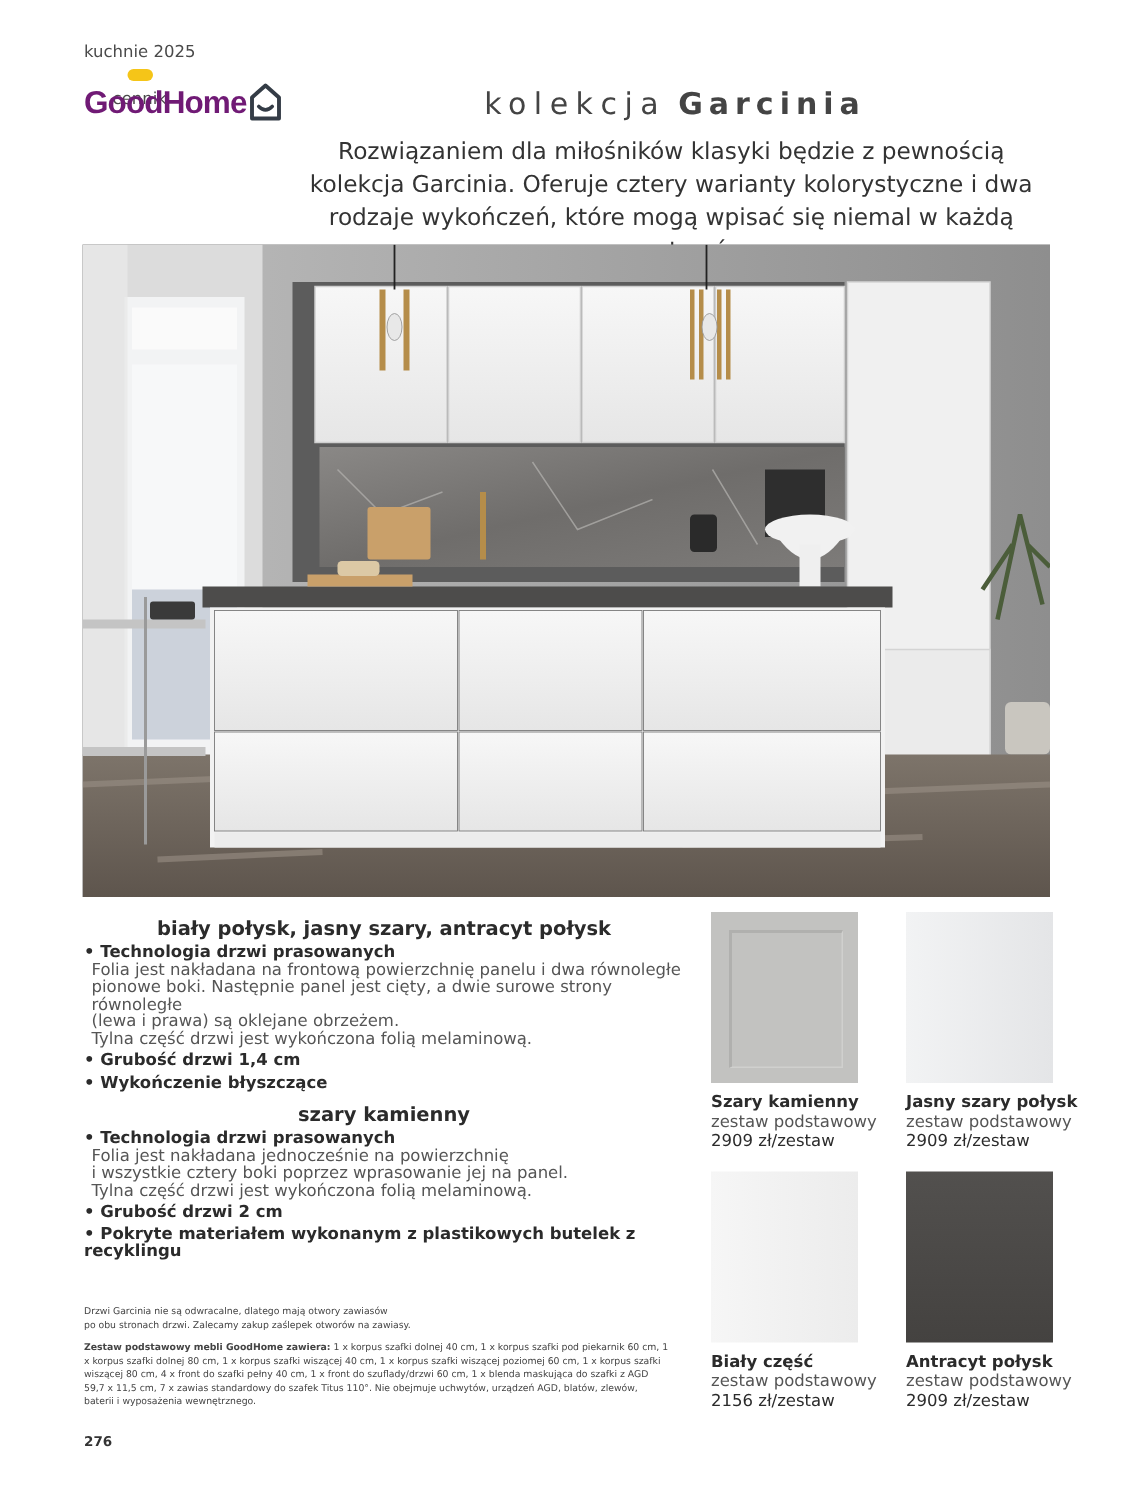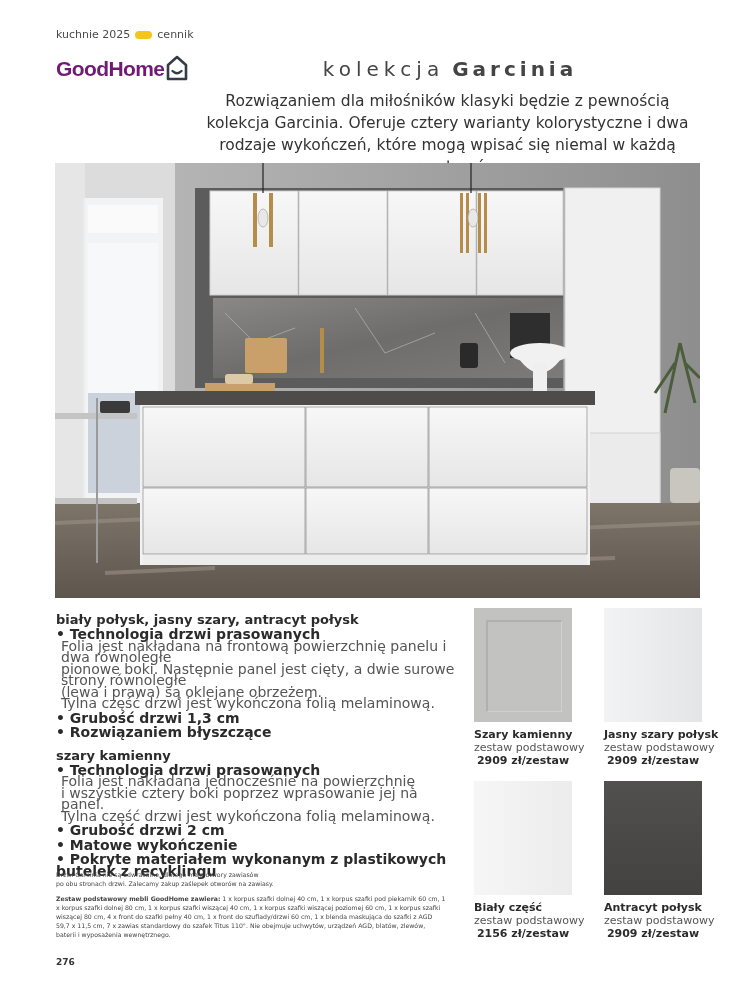--- a/index.html
+++ b/index.html
@@ -1,56 +1,56 @@
 <!DOCTYPE html>
 <html><head>
 <meta charset="utf-8">
 <style>
   * { box-sizing: border-box; margin: 0; padding: 0; }
   html, body { width: 756px; height: 994px; background: #ffffff; overflow: hidden; }
   body { position: relative; font-family: "DejaVu Sans", "Liberation Sans", sans-serif; color: #2b2b2b; }
 
-  .topline { position: absolute; left: 56px; top: 28px; font-size: 11px; color: #4a4a4a; display: flex; align-items: center; gap: 5px; }
+  .topline { position: absolute; left: 56px; top: 28px; font-size: 11px; color: #4a4a4a; display: flex; align-items: center; gap: 5px; flex-direction: column; }
   .topline .pill { width: 17px; height: 8px; border-radius: 4px; background: #f5c518; display: inline-block; }
   .topline .cennik { font-weight: normal; }
 
   .logo { position: absolute; left: 56px; top: 55px; display: flex; align-items: flex-end; gap: 2px; }
   .logo-text { font-family: "Liberation Sans", sans-serif; font-weight: bold; font-size: 21px; color: #701a75; letter-spacing: -0.6px; line-height: 24px; }
   .logo-icon { width: 22px; height: 26px; }
 
   .title { position: absolute; left: 300px; top: 57px; width: 300px; text-align: center; font-size: 20px; letter-spacing: 5px; color: #444; }
   .title .light { font-weight: normal; }
   .title .bold { font-weight: bold; letter-spacing: 4px; margin-left: 8px; }
 
   .intro { position: absolute; left: 195px; top: 90px; width: 505px; text-align: center; font-size: 15.5px; line-height: 22px; color: #333; }
 
   .photo { position: absolute; left: 55px; top: 163px; width: 645px; height: 435px; overflow: hidden; background: #8a8a8a; }
 
   .specs { position: absolute; left: 56px; top: 612px; width: 400px; }
-  .specs h2 { font-size: 13px; font-weight: bold; color: #2b2b2b; margin-bottom: 2px; }
+  .specs h2 { font-size: 13px; font-weight: bold; color: #2b2b2b; margin-bottom: 2px; text-align: center; }
   .specs ul { list-style: none; }
-  .specs li { font-size: 14px; line-height: 11.5px; margin-bottom: 1px; }
+  .specs li { font-size: 11px; line-height: 11.5px; margin-bottom: 1px; }
   .specs li .b { font-weight: bold; }
   .specs li .b::before { content: "• "; }
   .specs li .desc { display: block; padding-left: 5px; color: #555; white-space: pre-line; }
   .specs .sec2 { margin-top: 9px; }
   .specs .sec2 li { margin-bottom: 3px; }
   .specs .sec1 li { margin-bottom: 3px; }
 
   .note { position: absolute; left: 56px; top: 870px; width: 390px; font-size: 6.2px; line-height: 9px; color: #444; }
   .note p { margin-bottom: 6px; white-space: pre-line; }
   .note .nb { font-weight: bold; }
 
   .pagenum { position: absolute; left: 56px; top: 957px; font-size: 9px; font-weight: bold; color: #333; }
 
   .swatch { position: absolute; width: 98px; }
   .swatch .chip { width: 98px; height: 114px; }
   .swatch .name { font-size: 11px; font-weight: bold; margin-top: 6px; line-height: 13px; color: #2b2b2b; white-space: nowrap; }
   .swatch .sub { font-size: 11px; line-height: 13px; color: #555; white-space: nowrap; }
-  .swatch .price { font-size: 11px; font-weight: bold; line-height: 13px; color: #2b2b2b; white-space: nowrap; text-align: center; }
+  .swatch .price { font-size: 11px; font-weight: normal; line-height: 13px; color: #2b2b2b; white-space: nowrap; }
 </style>
 </head>
 <body>
 
 <div class="topline">
   <span>kuchnie 2025</span>
   <span class="pill"></span>
   <span class="cennik">cennik</span>
 </div>
 
@@ -158,32 +158,31 @@
 </div>
 
 <div class="specs">
   <div class="sec1">
     <h2>biały połysk, jasny szary, antracyt połysk</h2>
     <ul>
       <li><span class="b">Technologia drzwi prasowanych</span><span class="desc">Folia jest nakładana na frontową powierzchnię panelu i dwa równoległe
 pionowe boki. Następnie panel jest cięty, a dwie surowe strony równoległe
 (lewa i prawa) są oklejane obrzeżem.
 Tylna część drzwi jest wykończona folią melaminową.</span></li>
-      <li><span class="b">Grubość drzwi 1,3 cm</span></li>
-      <li><span class="b">Rozwiązaniem błyszczące</span></li>
+      <li><span class="b">Grubość drzwi 1,4 cm</span></li>
+      <li><span class="b">Wykończenie błyszczące</span></li>
     </ul>
   </div>
   <div class="sec2">
     <h2>szary kamienny</h2>
     <ul>
       <li><span class="b">Technologia drzwi prasowanych</span><span class="desc">Folia jest nakładana jednocześnie na powierzchnię
 i wszystkie cztery boki poprzez wprasowanie jej na panel.
 Tylna część drzwi jest wykończona folią melaminową.</span></li>
       <li><span class="b">Grubość drzwi 2 cm</span></li>
-      <li><span class="b">Matowe wykończenie</span></li>
       <li><span class="b">Pokryte materiałem wykonanym z plastikowych butelek z recyklingu</span></li>
     </ul>
   </div>
 </div>
 
 <div class="note">
   <p>Drzwi Garcinia nie są odwracalne, dlatego mają otwory zawiasów
 po obu stronach drzwi. Zalecamy zakup zaślepek otworów na zawiasy.</p>
   <p><span class="nb">Zestaw podstawowy mebli GoodHome zawiera:</span><span> 1 x korpus szafki dolnej 40 cm, 1 x korpus szafki pod piekarnik 60 cm, 1 x korpus szafki dolnej 80 cm, 1 x korpus szafki wiszącej 40 cm, 1 x korpus szafki wiszącej poziomej 60 cm, 1 x korpus szafki wiszącej 80 cm, 4 x front do szafki pełny 40 cm, 1 x front do szuflady/drzwi 60 cm, 1 x blenda maskująca do szafki z AGD 59,7 x 11,5 cm, 7 x zawias standardowy do szafek Titus 110°. Nie obejmuje uchwytów, urządzeń AGD, blatów, zlewów, baterii i wyposażenia wewnętrznego.</span></p>
 </div>

